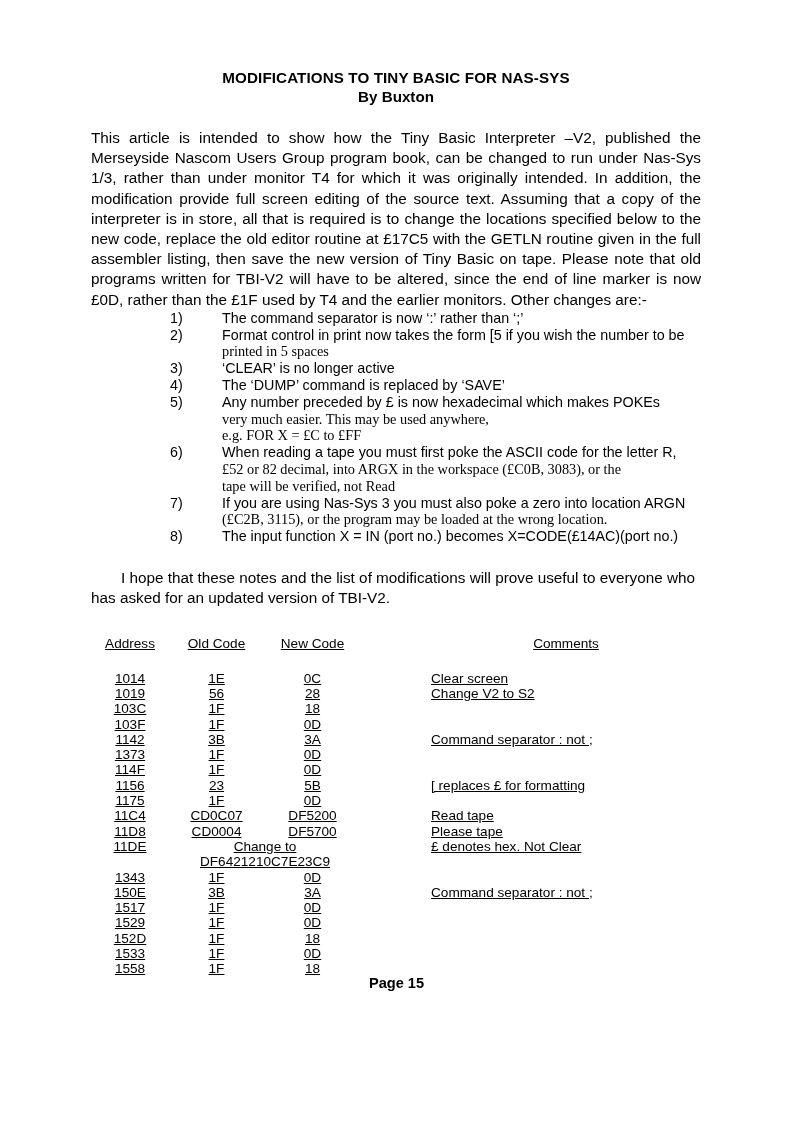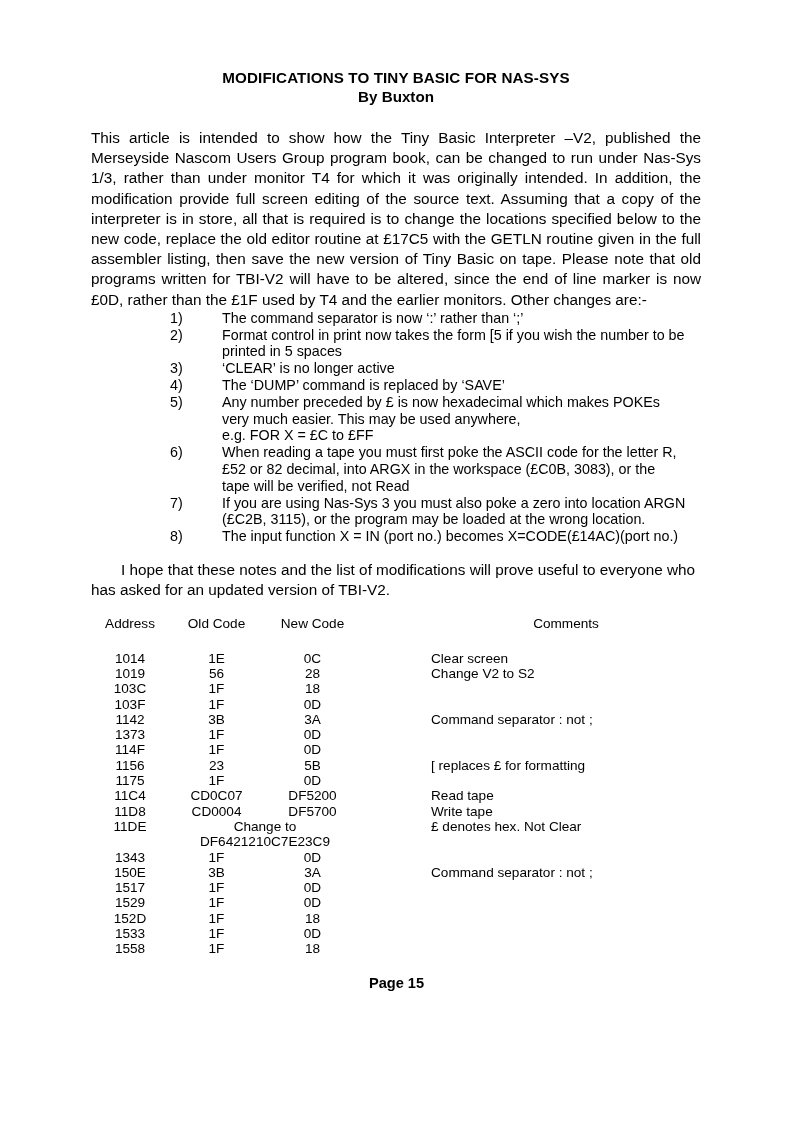--- a/index.html
+++ b/index.html
@@ -49,21 +49,21 @@
   }
   .para-intro {
     margin-top: 22px;
   }
   .para-closing {
     margin-top: 0;
     text-indent: 30px;
     text-align: left;
   }
   .closing-wrap {
-    margin-top: 15px;
+    margin-top: 23px;
   }
 
   
   .num-list {
     margin: 0;
     padding: 0;
     list-style: none;
     font-size: 14.3px;
     line-height: 16.8px;
   }
@@ -75,26 +75,28 @@
   .num-list li .marker {
     position: absolute;
     left: 79px;
     top: 0;
   }
   .num-list li .itemtext {
     display: block;
   }
   .num-list li .itemtext .cont {
     display: block;
+    font-family: Liberation Serif, serif;
   }
 
   
   .table-wrap {
-    margin-top: 16px;
+    margin-top: 28px;
     font-size: 13.6px;
+    text-decoration: underline;
   }
   table.mods {
     border-collapse: collapse;
     width: 610px;
     table-layout: fixed;
   }
   table.mods th {
     font-weight: normal;
     text-align: center;
     padding: 0;
@@ -283,21 +285,21 @@
               <td class="c-old">CD0C07</td>
               <td class="c-new">DF5200</td>
               <td></td>
               <td class="c-comm">Read tape</td>
             </tr>
             <tr>
               <td class="c-addr">11D8</td>
               <td class="c-old">CD0004</td>
               <td class="c-new">DF5700</td>
               <td></td>
-              <td class="c-comm">Write tape</td>
+              <td class="c-comm">Please tape</td>
             </tr>
             <tr>
               <td class="c-addr">11DE</td>
               <td class="c-old span2" colspan="2">Change to DF6421210C7E23C9</td>
               <td></td>
               <td class="c-comm">£ denotes hex. Not Clear</td>
             </tr>
             <tr>
               <td class="c-addr">1343</td>
               <td class="c-old">1F</td>

